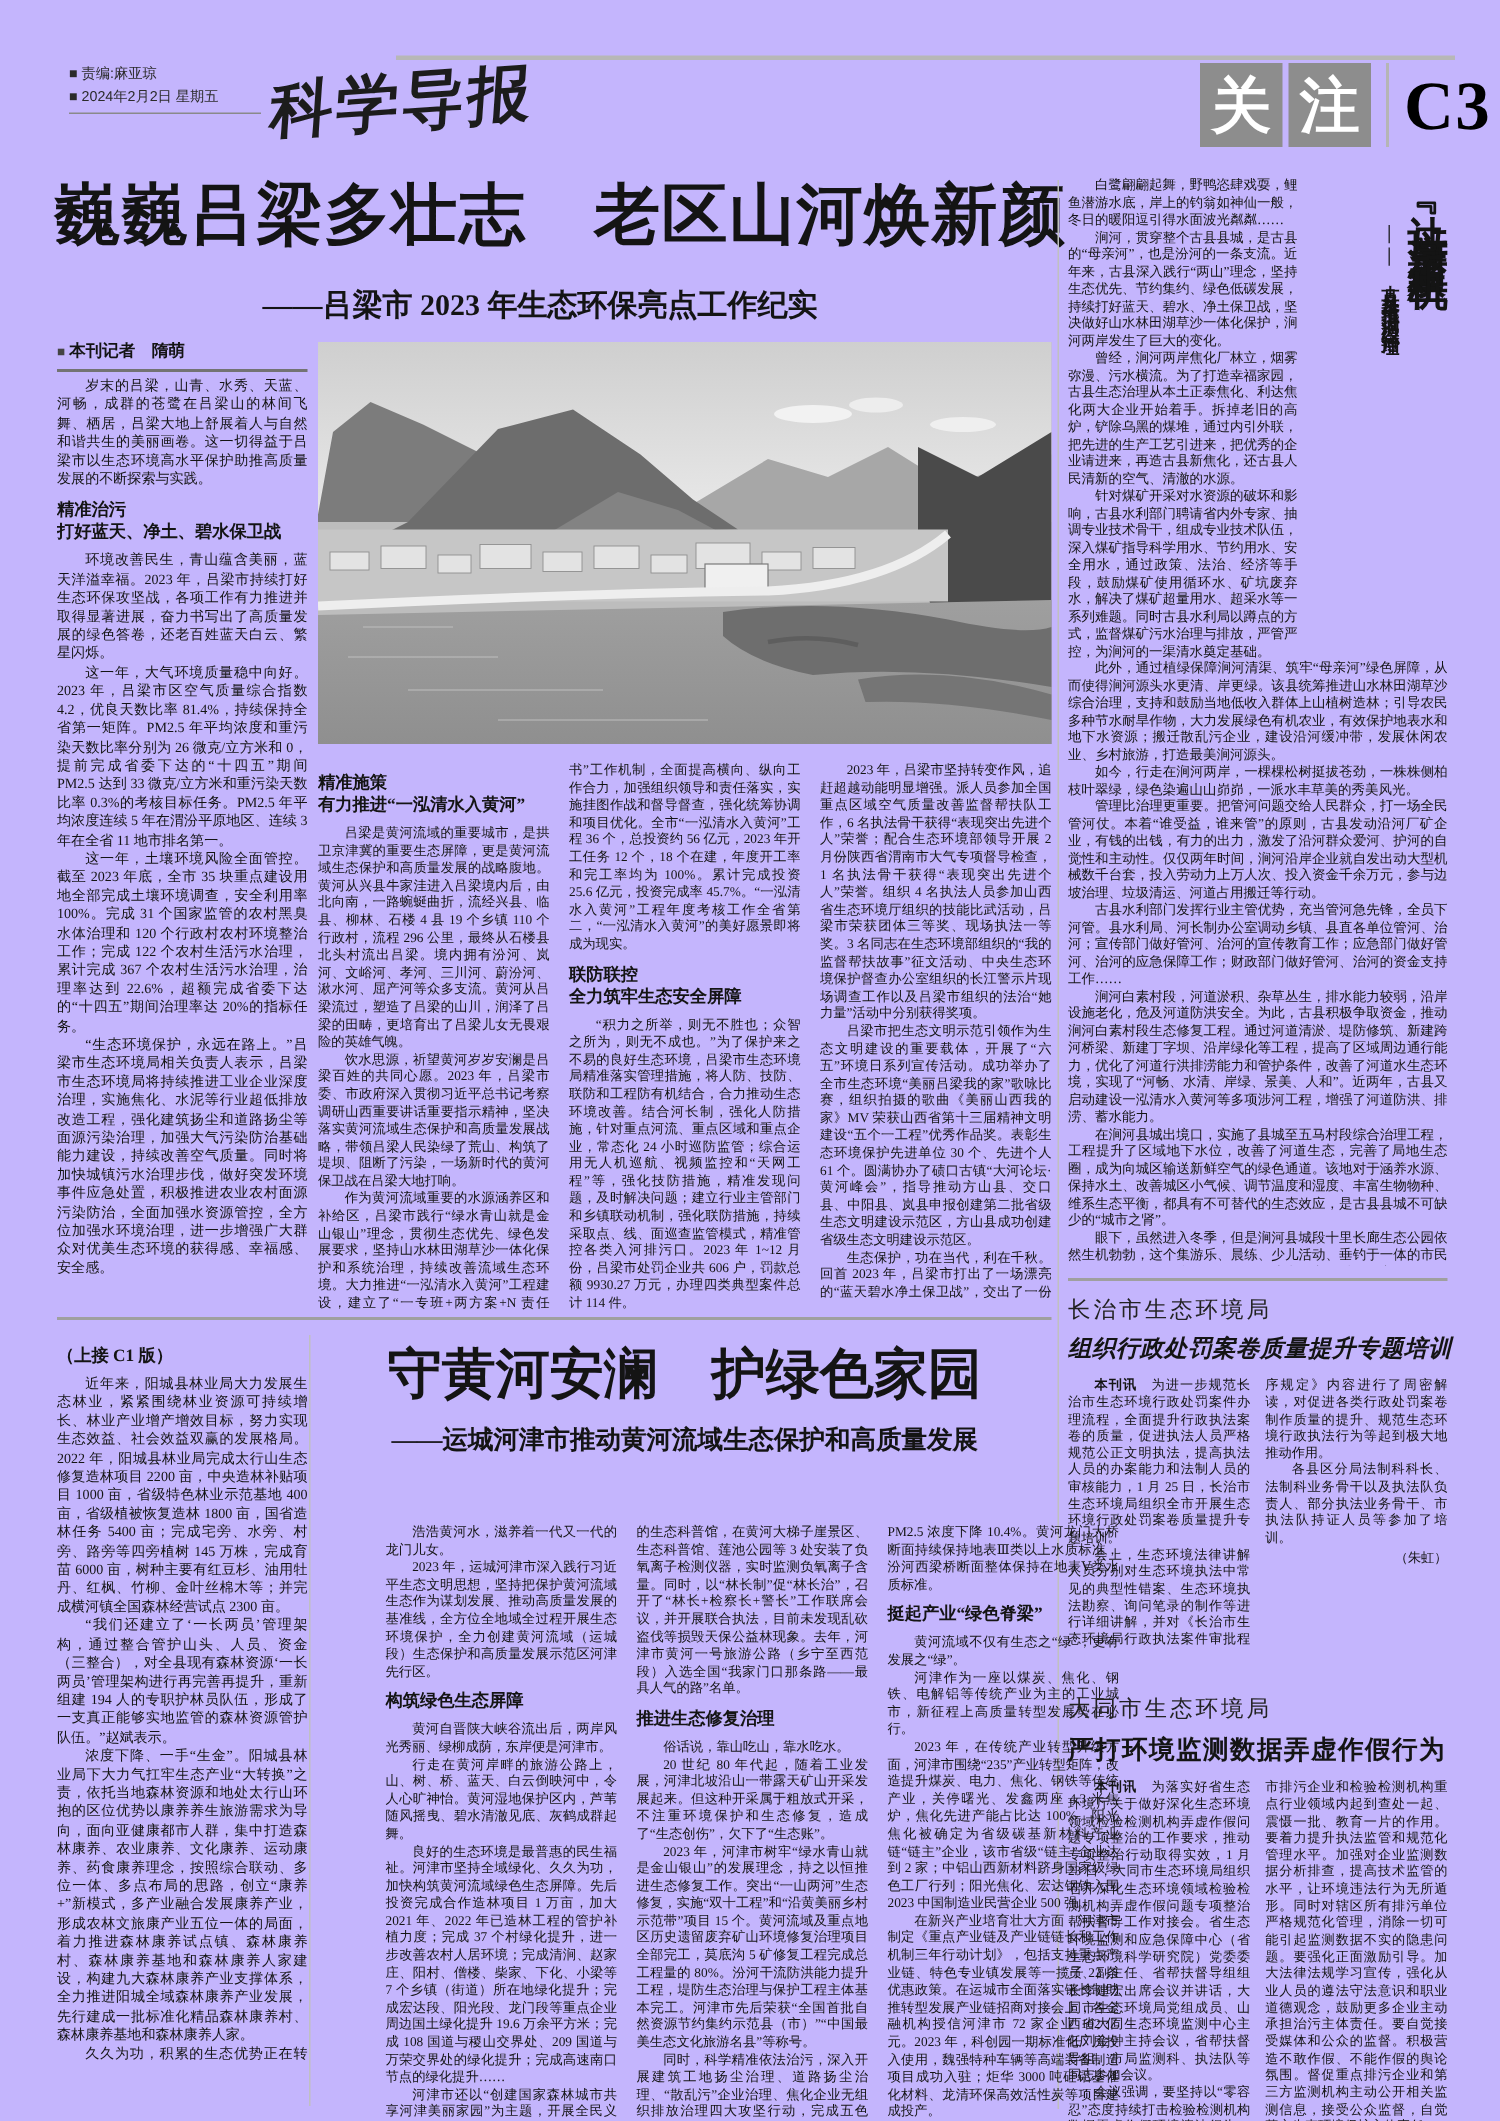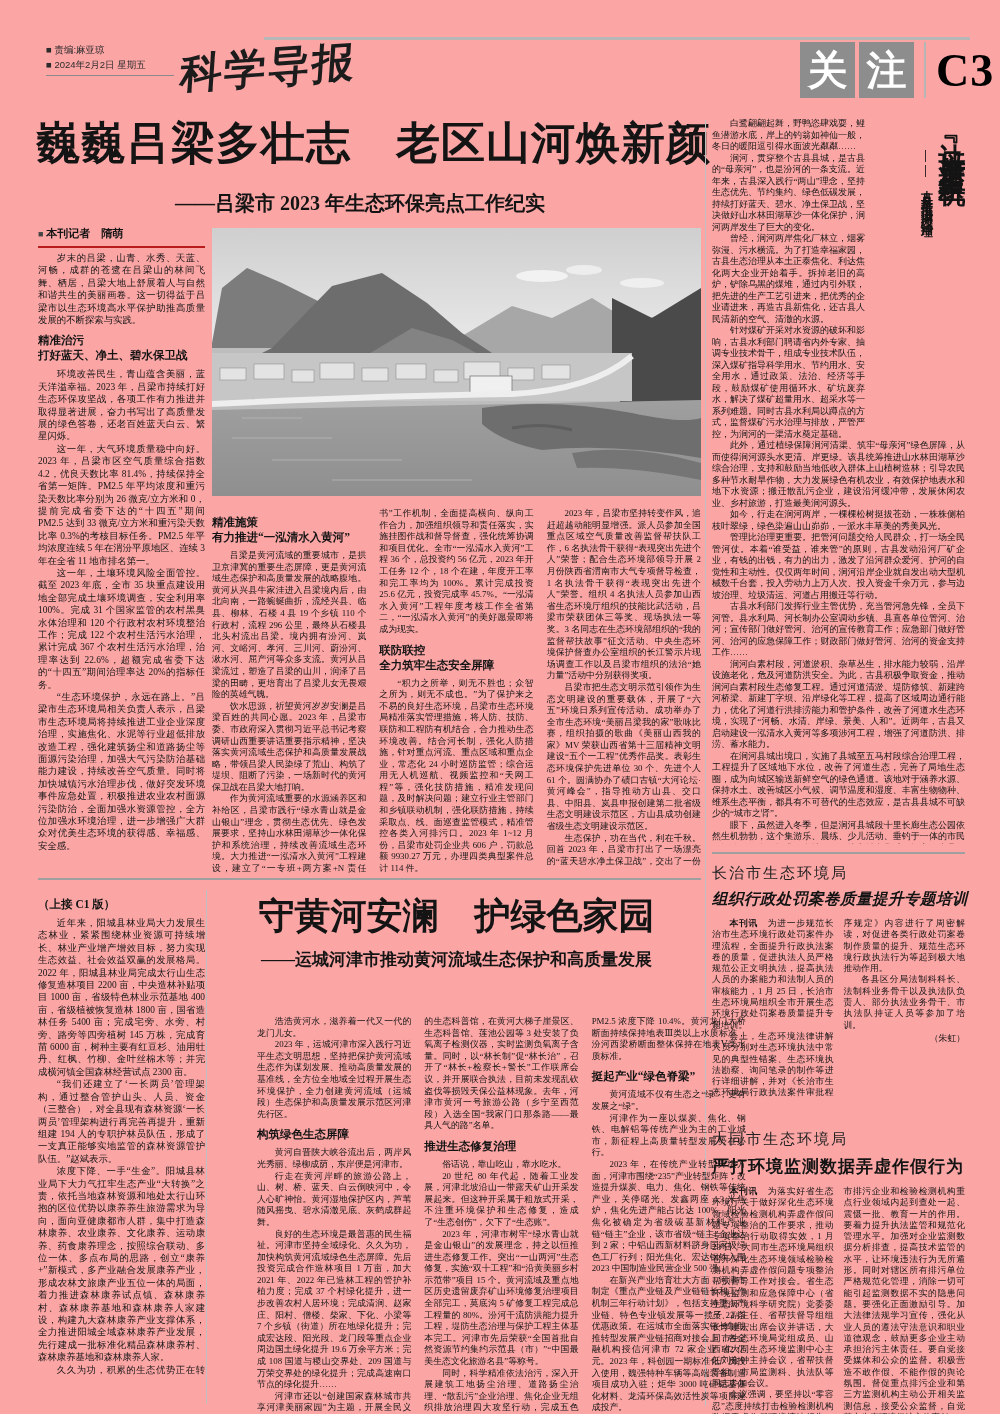--- a/index.html
+++ b/index.html
@@ -1,36 +1,36 @@
 <!DOCTYPE html>
 <html><head>
 <meta charset="utf-8">
 <style>
   html,body{margin:0;padding:0;background:#e9e7e4;}
-  .page{position:relative;width:1000px;height:1414px;margin:0 auto;background:#fca5a5;
+  .page{position:relative;width:1000px;height:1414px;margin:0 auto;background:#c4b5fd;
         font-family:"Liberation Serif","DejaVu Serif",serif;color:#141414;overflow:hidden;}
   
   .top-rule{position:absolute;left:264px;top:37px;width:706px;height:3px;background:#b7b7b7;}
   .ed-block{position:absolute;left:46px;top:42px;width:128px;font-size:9.5px;line-height:15px;color:#2b2b2b;
             border-bottom:1px solid #8a8a8a;padding-bottom:3px;font-family:"Liberation Sans",sans-serif;}
   .masthead{position:absolute;left:180px;top:40px;font-size:42px;font-weight:bold;
             transform:rotate(-4deg) skewX(-8deg);letter-spacing:2px;color:#1c1c1c;}
   .badge-wrap{position:absolute;left:800px;top:42px;display:flex;align-items:center;}
   .badge{width:55px;height:56px;background:#8d8d8d;color:#fff;font-weight:bold;font-size:40px;
          display:flex;align-items:center;justify-content:center;margin-right:4px;
          font-family:"Liberation Sans",sans-serif;}
   .badge-sep{width:2px;height:56px;background:#b5b5b5;margin:0 10px 0 6px;}
   .pageno{font-size:46px;font-weight:bold;color:#000;letter-spacing:1px;}
   
   .lead-headline{position:absolute;left:36px;top:114px;width:664px;text-align:center;
                  font-size:44px;font-weight:900;letter-spacing:1px;white-space:nowrap;}
   .lead-subtitle{position:absolute;left:28px;top:190px;width:664px;text-align:center;
                  font-size:20px;font-weight:600;}
   .byline{position:absolute;left:38px;top:226px;width:167px;font-size:11px;font-weight:bold;
-          border-bottom:2px solid #b91c1c;padding-bottom:5px;}
+          border-bottom:2px solid #737373;padding-bottom:5px;}
   .byline .sq{color:#444;font-size:9px;}
   .colbox{position:absolute;overflow:hidden;text-align:justify;}
   .col-left{left:38px;top:252px;width:167px;height:624px;font-size:9.4px;line-height:12.4px;}
   .col-left-cont{left:38px;top:890px;width:167px;height:486px;font-size:9.4px;line-height:12.4px;}
   .para{margin:0;text-indent:2em;}
   .col-head{font-weight:bold;font-size:11.5px;line-height:15px;margin:7px 0 5px 0;break-inside:avoid;}
   .sign{margin:2px 0 0 0;text-align:right;font-weight:normal;}
   .photo{position:absolute;left:212px;top:228px;width:489px;height:268px;background:#bdbdbd;}
   .photo svg{display:block;}
   .mid-cols{left:212px;top:508px;width:489px;height:370px;font-size:8.9px;line-height:11.6px;

